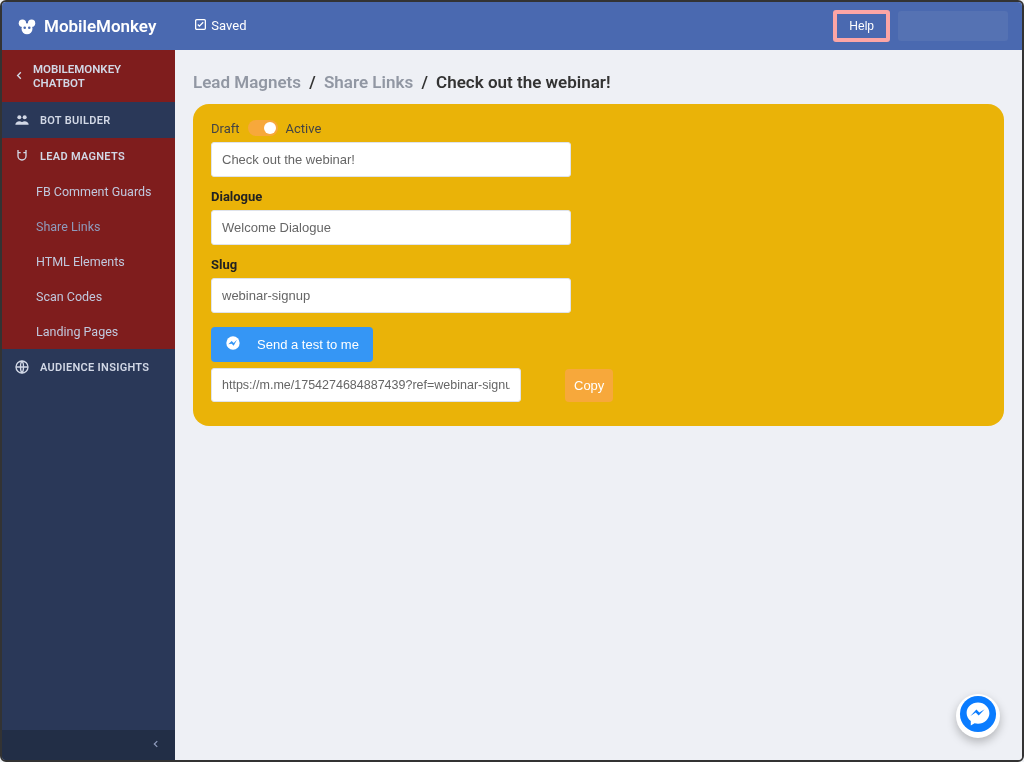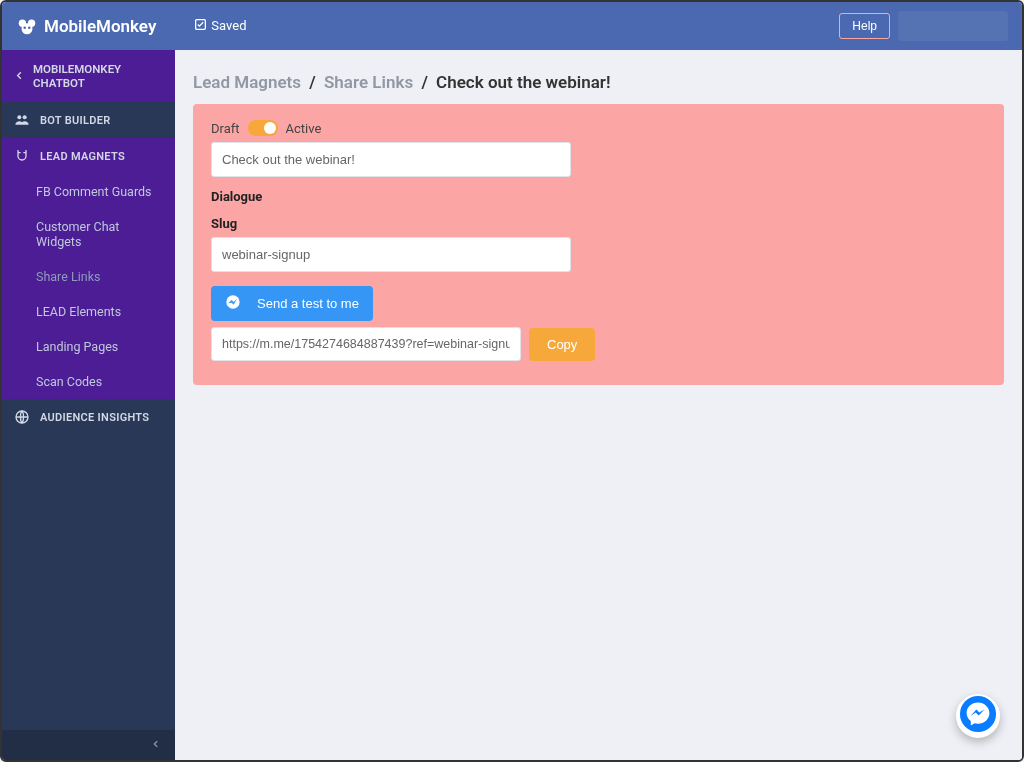--- a/index.html
+++ b/index.html
@@ -35,21 +35,21 @@
   .saved {
     margin-left: 38px;
     font-size: 13px;
     display: flex;
     align-items: flex-start;
     gap: 4px;
   }
   .help-btn {
     margin-left: auto;
     padding: 5px 12px;
-    border: 1px solid #fca5a5;
+    border: 4px solid #fca5a5;
     background: transparent;
     color: #fff;
     font-size: 12px;
     border-radius: 3px;
     cursor: pointer;
   }
   .profile-area {
     width: 110px;
     height: 30px;
     margin-left: 8px;
@@ -91,21 +91,21 @@
   .side-sub-item {
     padding: 10px 12px 10px 34px;
     font-weight: 400;
     font-size: 12.5px;
     color: #c0c8dd;
   }
   .side-sub-item.active {
     color: #8f9bbc;
   }
   .side-section-dark {
-    background: #4c1d95;
+    background: #7f1d1d;
   }
   .chatbot-row {
     display: flex;
     align-items: center;
     padding: 12px 12px;
     font-size: 11.5px;
     font-weight: 600;
   }
   .chatbot-row .back-icon { margin-right: 8px; width:12px; height:12px;}
   .collapse-bar {
@@ -128,22 +128,22 @@
   .breadcrumb {
     font-size: 17px;
     margin-bottom: 12px;
     color: #9197a3;
     font-weight: 600;
   }
   .breadcrumb .current { color: #333; }
   .breadcrumb .sep { margin: 0 4px; color:#333; font-weight:600;}
 
   .card {
-    background: #fca5a5;
-    border-radius: 4px;
+    background: #eab308;
+    border-radius: 16px;
     padding: 16px 18px 24px 18px;
   }
   .toggle-row {
     display: flex;
     align-items: center;
     font-size: 13px;
     color: #444;
     gap: 8px;
     margin-bottom: 6px;
   }
@@ -202,27 +202,28 @@
   }
   .link-input {
     width: 310px;
     padding: 9px 10px;
     border: 1px solid #dfe3eb;
     border-radius: 3px;
     font-size: 12.5px;
     color: #666;
   }
   .copy-btn {
-    padding: 9px 18px;
+    padding: 9px 9px;
     background: #f7a83b;
     color: #fff;
     border: none;
     border-radius: 4px;
     font-size: 13px;
     cursor: pointer;
+    margin-left: 36px;
   }
 
   .chat-bubble {
     position: absolute;
     right: 22px;
     bottom: 22px;
     width: 44px;
     height: 44px;
     border-radius: 50%;
     box-shadow: 0 4px 10px rgba(0,0,0,0.25);
@@ -289,34 +290,31 @@
         <span class="icon">
           <svg viewBox="0 0 24 24" stroke="#d2d8e6" fill="none" stroke-width="2">
               <path d="M6 3v9a6 6 0 0012 0V3M6 7h4m4 0h4"></path>
             </svg>
         </span>
         <span>LEAD MAGNETS</span>
       </div>
       <div class="side-sub-item">
           <span>FB Comment Guards</span>
         </div>
-      <div class="side-sub-item">
-          <span>Customer Chat Widgets</span>
-        </div>
       <div class="side-sub-item active">
           <span>Share Links</span>
         </div>
       <div class="side-sub-item">
-          <span>LEAD Elements</span>
+          <span>HTML Elements</span>
+        </div>
+      <div class="side-sub-item">
+          <span>Scan Codes</span>
         </div>
       <div class="side-sub-item">
           <span>Landing Pages</span>
-        </div>
-      <div class="side-sub-item">
-          <span>Scan Codes</span>
         </div>
     </div>
 
     <div class="side-item">
       <span class="icon">
         <svg viewBox="0 0 24 24" stroke="#d2d8e6" fill="none" stroke-width="2">
             <circle cx="12" cy="12" r="9"></circle>
             <path d="M3 12h18M12 3c3 3 3 15 0 18M12 3c-3 3-3 15 0 18"></path>
           </svg>
       </span>
@@ -345,20 +343,21 @@
     <div class="card">
       <div class="toggle-row">
         <span>Draft</span>
         <div class="toggle"></div>
         <span>Active</span>
       </div>
 
       <input class="input" value="Check out the webinar!" style="">
 
       <label class="field-label">Dialogue</label>
+      <input class="input" value="Welcome Dialogue" style="">
 
       <label class="field-label">Slug</label>
       <input class="input" value="webinar-signup" style="">
 
       <div>
         <button class="send-test-btn">
           <span>
             <svg width="16" height="16" viewBox="0 0 24 24" fill="#fff">
                 <circle cx="12" cy="12" r="10" fill="#fff"></circle>
                 <path d="M5 14l5-5 3 3 5-5-5 9-3-3z" fill="#3596f5"></path>

